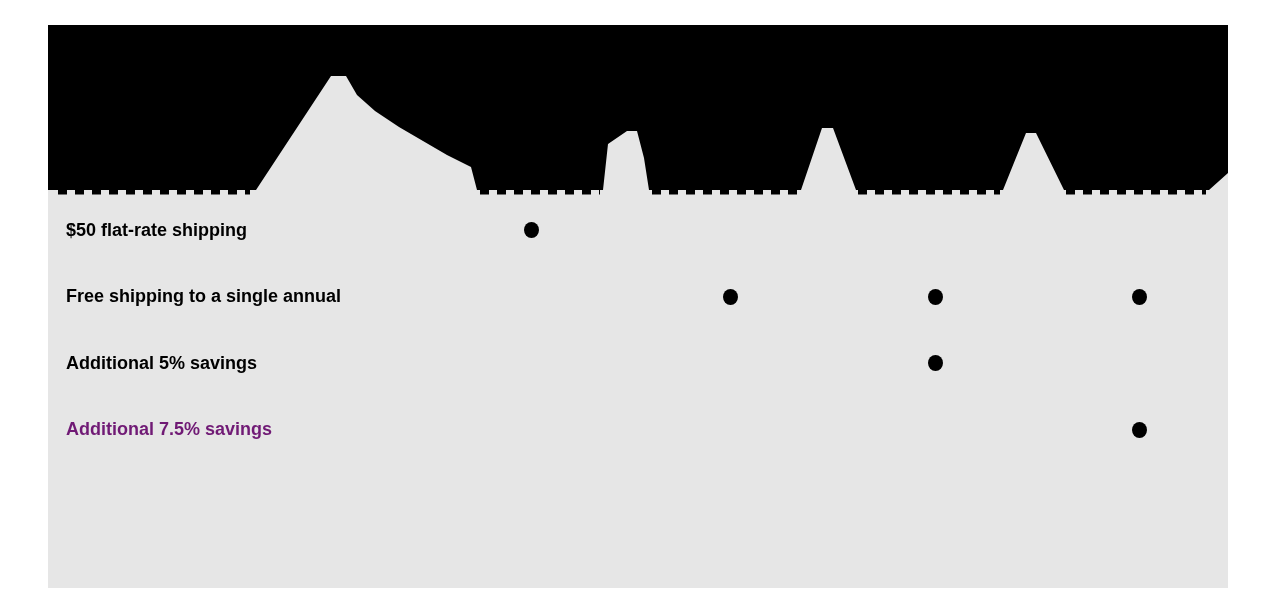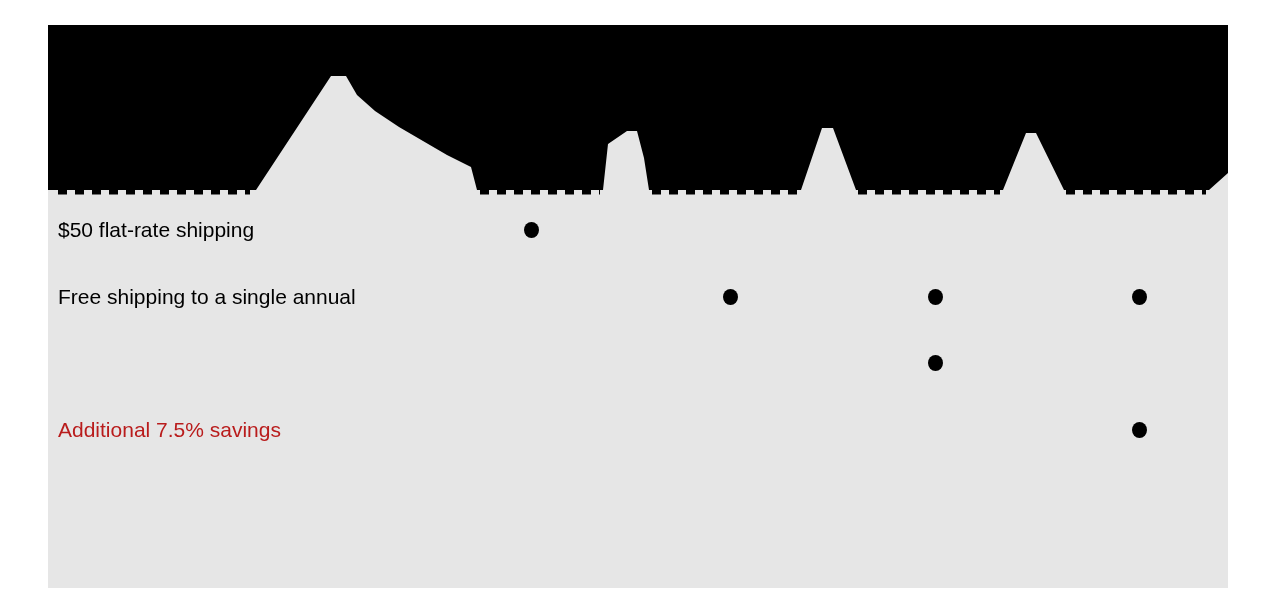--- a/index.html
+++ b/index.html
@@ -19,24 +19,25 @@
     position:absolute;left:0;top:0;display:block;
   }
   .body-rows{
     position:absolute;left:0;top:172px;width:100%;
   }
   .row{
     position:relative;height:66.5px;
     display:flex;align-items:center;
   }
   .feature-label{
-    margin-left:10px;
-    font-size:21px;
+    margin-left:18px;
+    font-size:18px;
     color:#000000;
     white-space:nowrap;
+    font-weight:bold;
   }
   .dot{
     position:absolute;top:50%;margin-top:-8px;
     width:15px;height:16px;border-radius:50%;
   }
 </style>
 </head>
 <body style="background: rgb(255, 255, 255);">
 
 <div class="table-wrap" style="background: rgb(230, 230, 230);">
@@ -65,20 +66,21 @@
         <span class="feature-label" style="color: rgb(0, 0, 0);">$50 flat-rate shipping</span>
         <span class="dot" style="left: 476px; background: rgb(0, 0, 0);"></span>
       </div>
       <div class="row">
         <span class="feature-label" style="color: rgb(0, 0, 0);">Free shipping to a single annual</span>
         <span class="dot" style="left: 675px; background: rgb(0, 0, 0);"></span>
         <span class="dot" style="left: 880px; background: rgb(0, 0, 0);"></span>
         <span class="dot" style="left: 1084px; background: rgb(0, 0, 0);"></span>
       </div>
       <div class="row">
+        <span class="feature-label" style="color: rgb(0, 0, 0);">Additional 5% savings</span>
         <span class="dot" style="left: 880px; background: rgb(0, 0, 0);"></span>
       </div>
       <div class="row">
-        <span class="feature-label" style="color: #b91c1c;">Additional 7.5% savings</span>
+        <span class="feature-label" style="color: #701a75;">Additional 7.5% savings</span>
         <span class="dot" style="left: 1084px; background: rgb(0, 0, 0);"></span>
       </div>
     </div>
 </div>
 
 </body></html>

